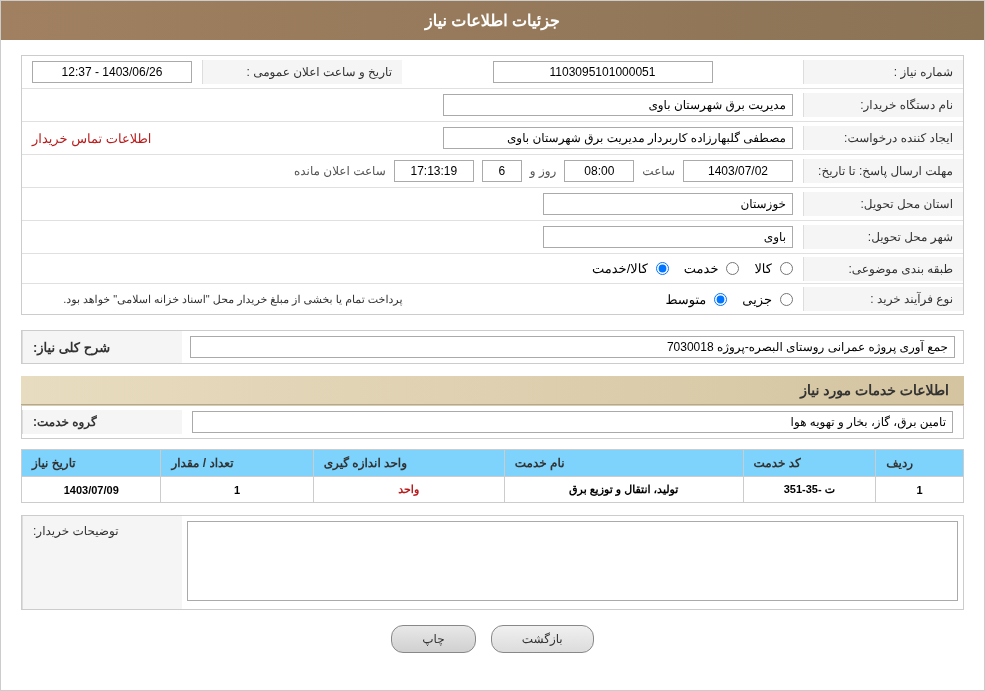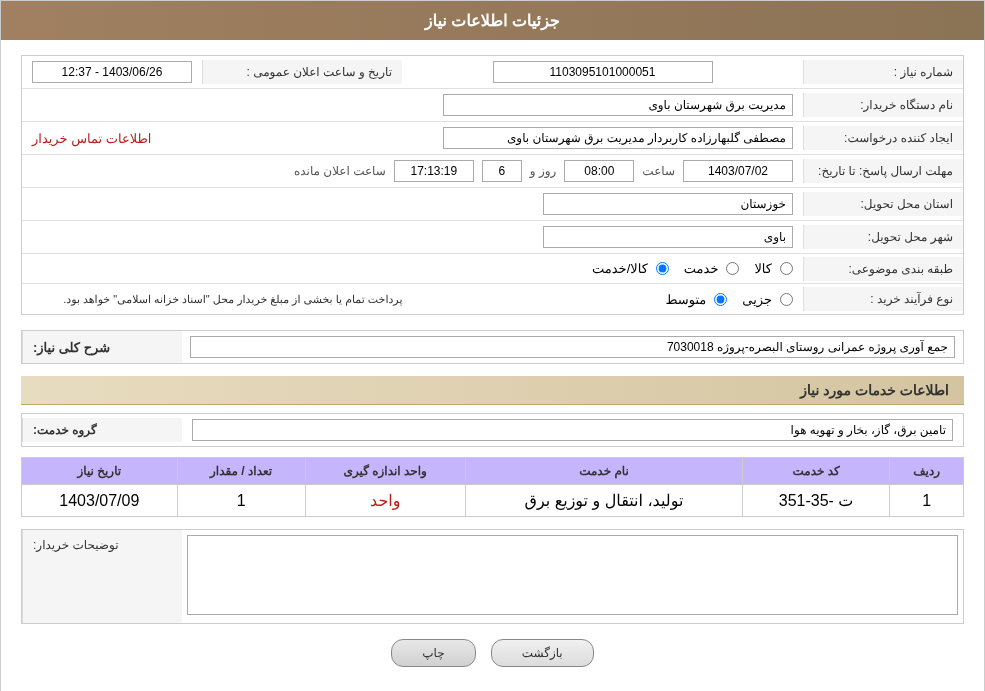--- a/index.html
+++ b/index.html
@@ -67,21 +67,20 @@
       font-family: Tahoma, Arial, sans-serif;
       direction: rtl;
     }
     .section-title {
       background: linear-gradient(to left, #d4c4a0, #e8dcc0);
       padding: 6px 15px;
       font-weight: bold;
       font-size: 14px;
       color: #333;
       border-bottom: 1px solid #c0a870;
-      margin-bottom: 8px;
     }
     .link-blue {
       color: #b91c1c;
       cursor: pointer;
       text-decoration: none;
     }
     .radio-group {
       display: flex;
       align-items: center;
       gap: 15px;
@@ -104,32 +103,33 @@
     .time-label {
       color: #555;
       font-size: 12px;
     }
     .table-container {
       width: 100%;
       border-collapse: collapse;
       margin-top: 5px;
     }
     .table-container th {
-      background: #c4b5fd;
+      background: #7dd3fc;
       border: 1px solid #ccc;
       padding: 6px 10px;
-      text-align: center;
+      text-align: left;
       font-size: 12px;
       color: #333;
     }
     .table-container td {
       border: 1px solid #ccc;
       padding: 6px 10px;
       text-align: center;
-      font-size: 16px;
+      font-size: 11px;
+      font-weight: bold;
     }
     .table-container tr:nth-child(even) td {
       background: #fafafa;
     }
     .notes-box {
       width: 100%;
       height: 80px;
       border: 1px solid #aaa;
       resize: none;
       font-family: Tahoma, Arial, sans-serif;

